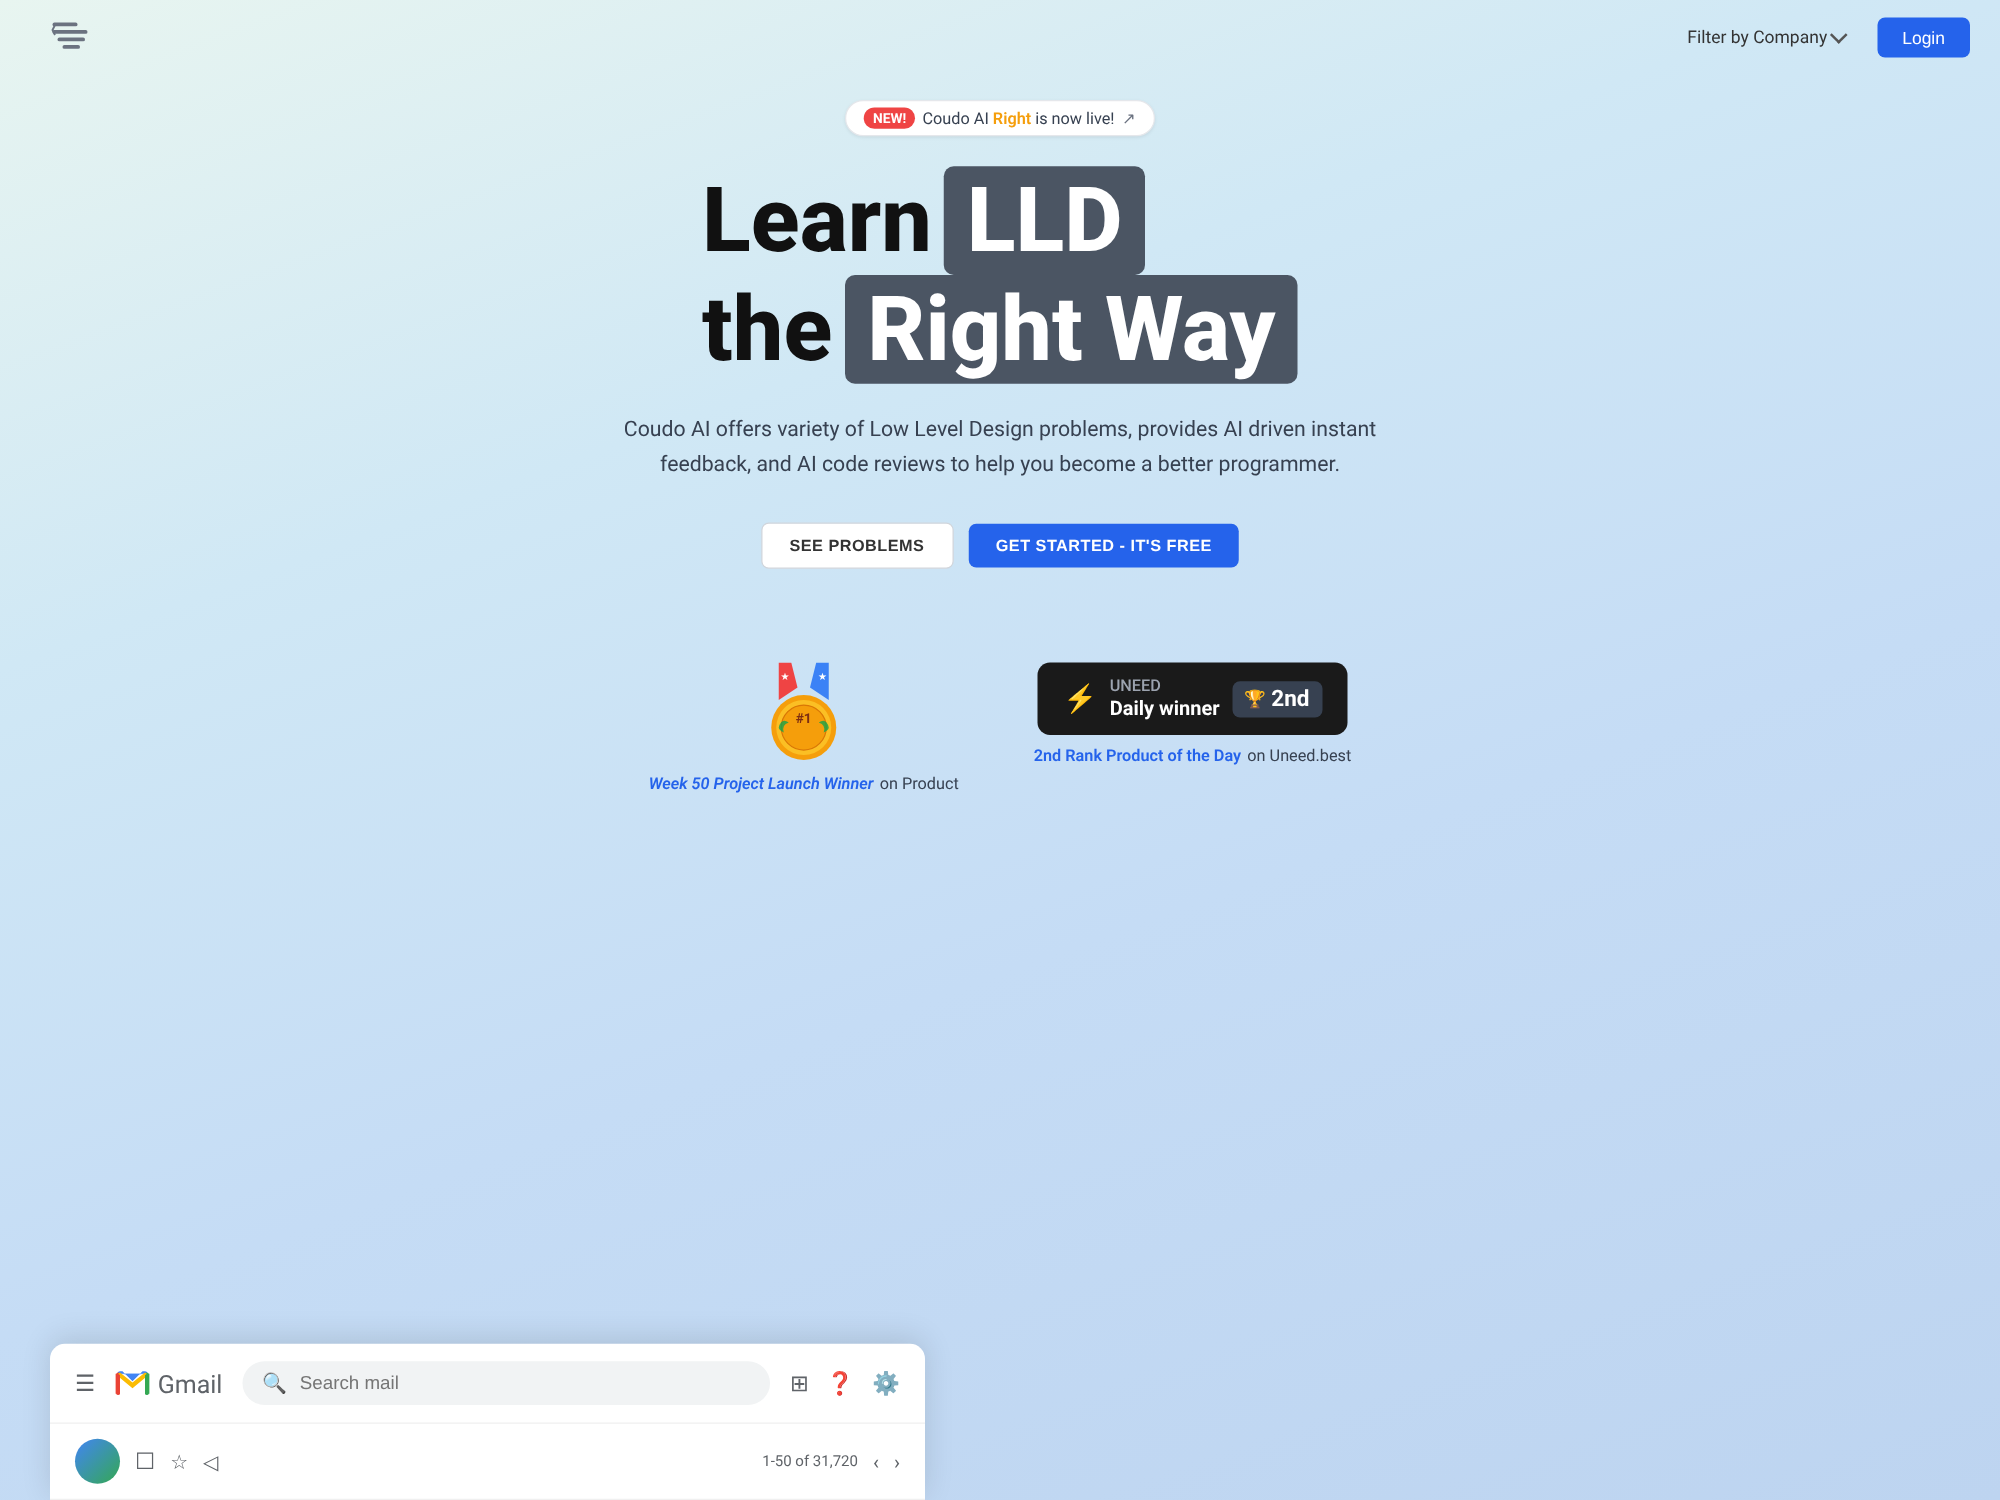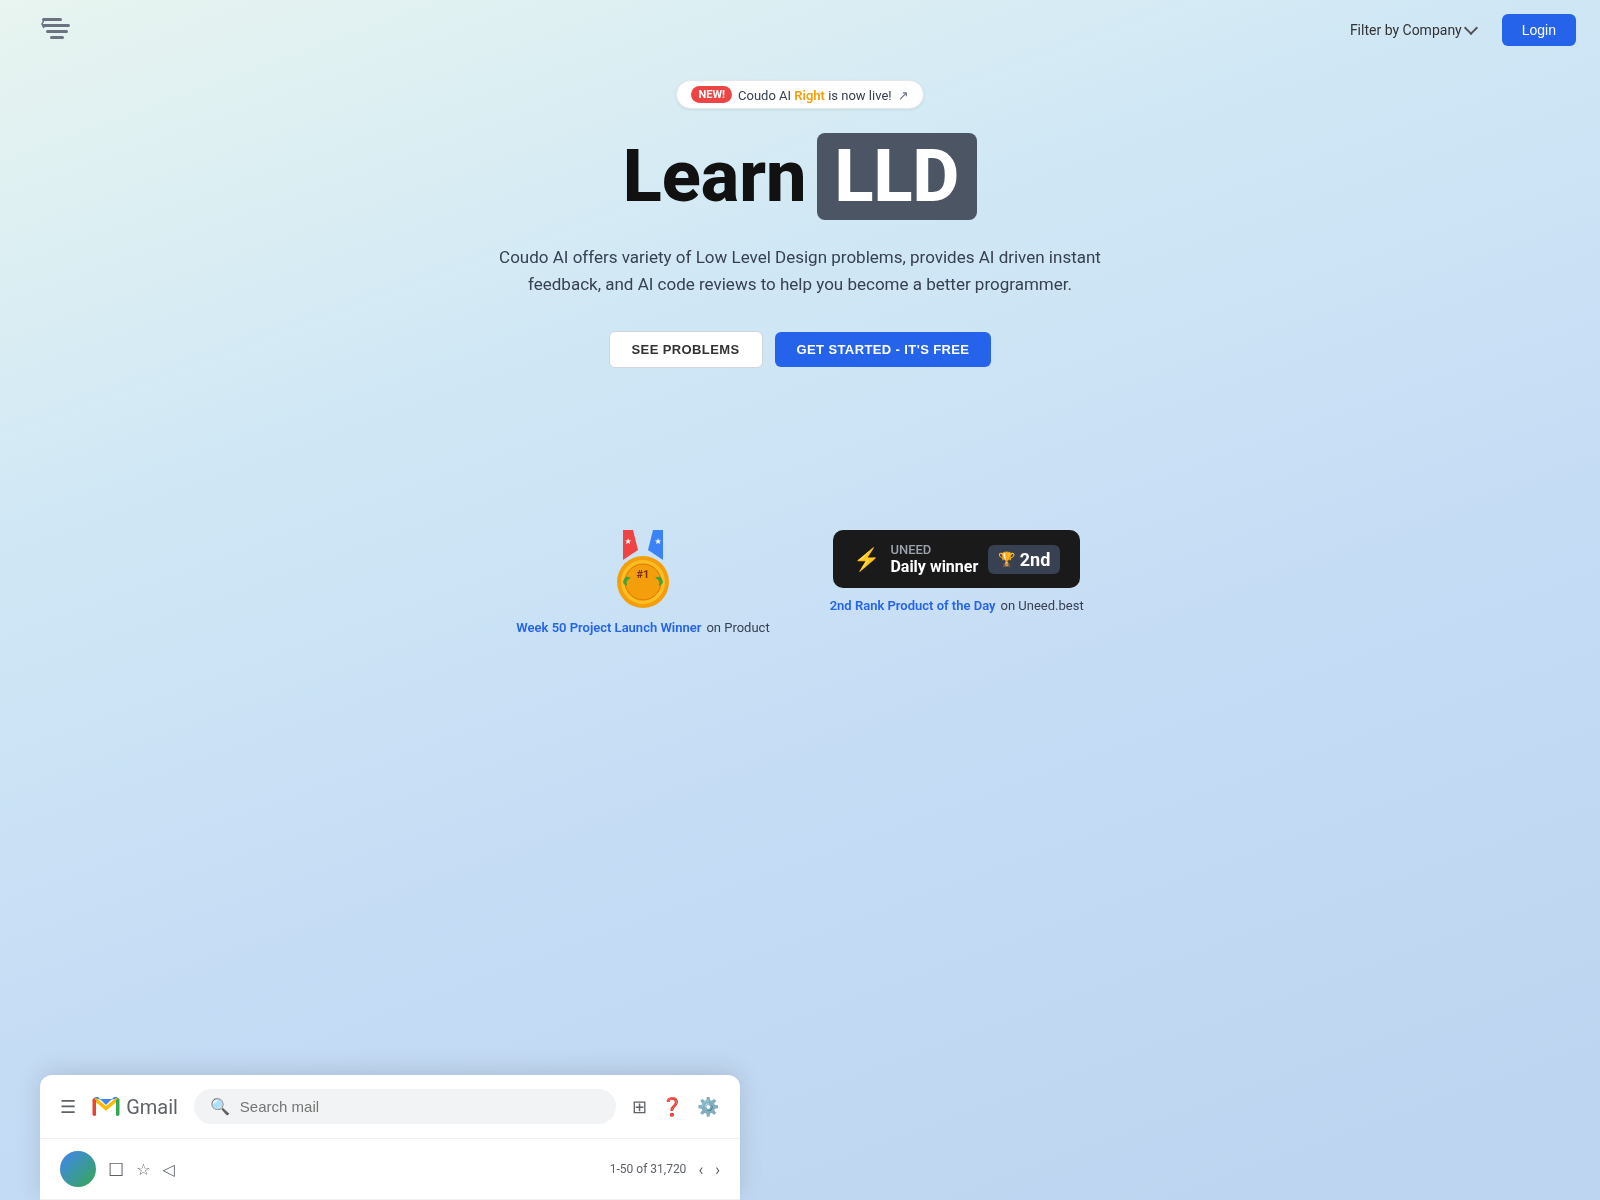--- a/index.html
+++ b/index.html
@@ -413,20 +413,24 @@
       <span>is now live!</span>
     </span>
     <span class="badge-arrow">↗</span>
   </div>
 
   <div class="hero-title">
     <div class="hero-title-line1">
       <span>Learn</span>
       <span class="lld-box">LLD</span>
     </div>
+    <div class="hero-title-line2">
+      <span>the</span>
+      <span class="right-way-box">Right Way</span>
+    </div>
   </div>
 
   <p class="hero-subtitle">Coudo AI offers variety of Low Level Design problems, provides AI driven instant feedback, and AI code reviews to help you become a better programmer.</p>
 
   <div class="hero-buttons">
     <button class="btn-see-problems">SEE PROBLEMS</button>
     <button class="btn-get-started">GET STARTED - IT'S FREE</button>
   </div>
 </section>
 
@@ -446,21 +450,21 @@
 
       <text x="40" y="48" text-anchor="middle" font-size="11" font-weight="700" fill="#7c2d12">#1</text>
 
       <path d="M20 52 Q22 44 28 48 Q22 50 24 56 Q20 54 20 52Z" fill="#16a34a" opacity="0.8"></path>
       <path d="M60 52 Q58 44 52 48 Q58 50 56 56 Q60 54 60 52Z" fill="#16a34a" opacity="0.8"></path>
 
       <text x="25" y="14" text-anchor="middle" font-size="8" fill="white">★</text>
       <text x="55" y="14" text-anchor="middle" font-size="8" fill="white">★</text>
     </svg>
     <div style="display:flex;gap:5px;align-items:center;font-size:13px;color:#374151;">
-      <a href="#" style="color:#2563eb;font-weight:600;text-decoration:none;">Week 50 Project Launch Winner</a>
+      <a href="#" style="color:#2563eb;font-weight:600;text-decoration:none;font-style:italic;">Week 50 Project Launch Winner</a>
       <span>on Product</span>
     </div>
   </div>
 
   <div class="badge-item">
     <div class="uneed-badge">
       <span class="uneed-lightning">⚡</span>
       <div class="uneed-text">
         <span class="uneed-name">UNEED</span>
         <span class="uneed-title">Daily winner</span>

